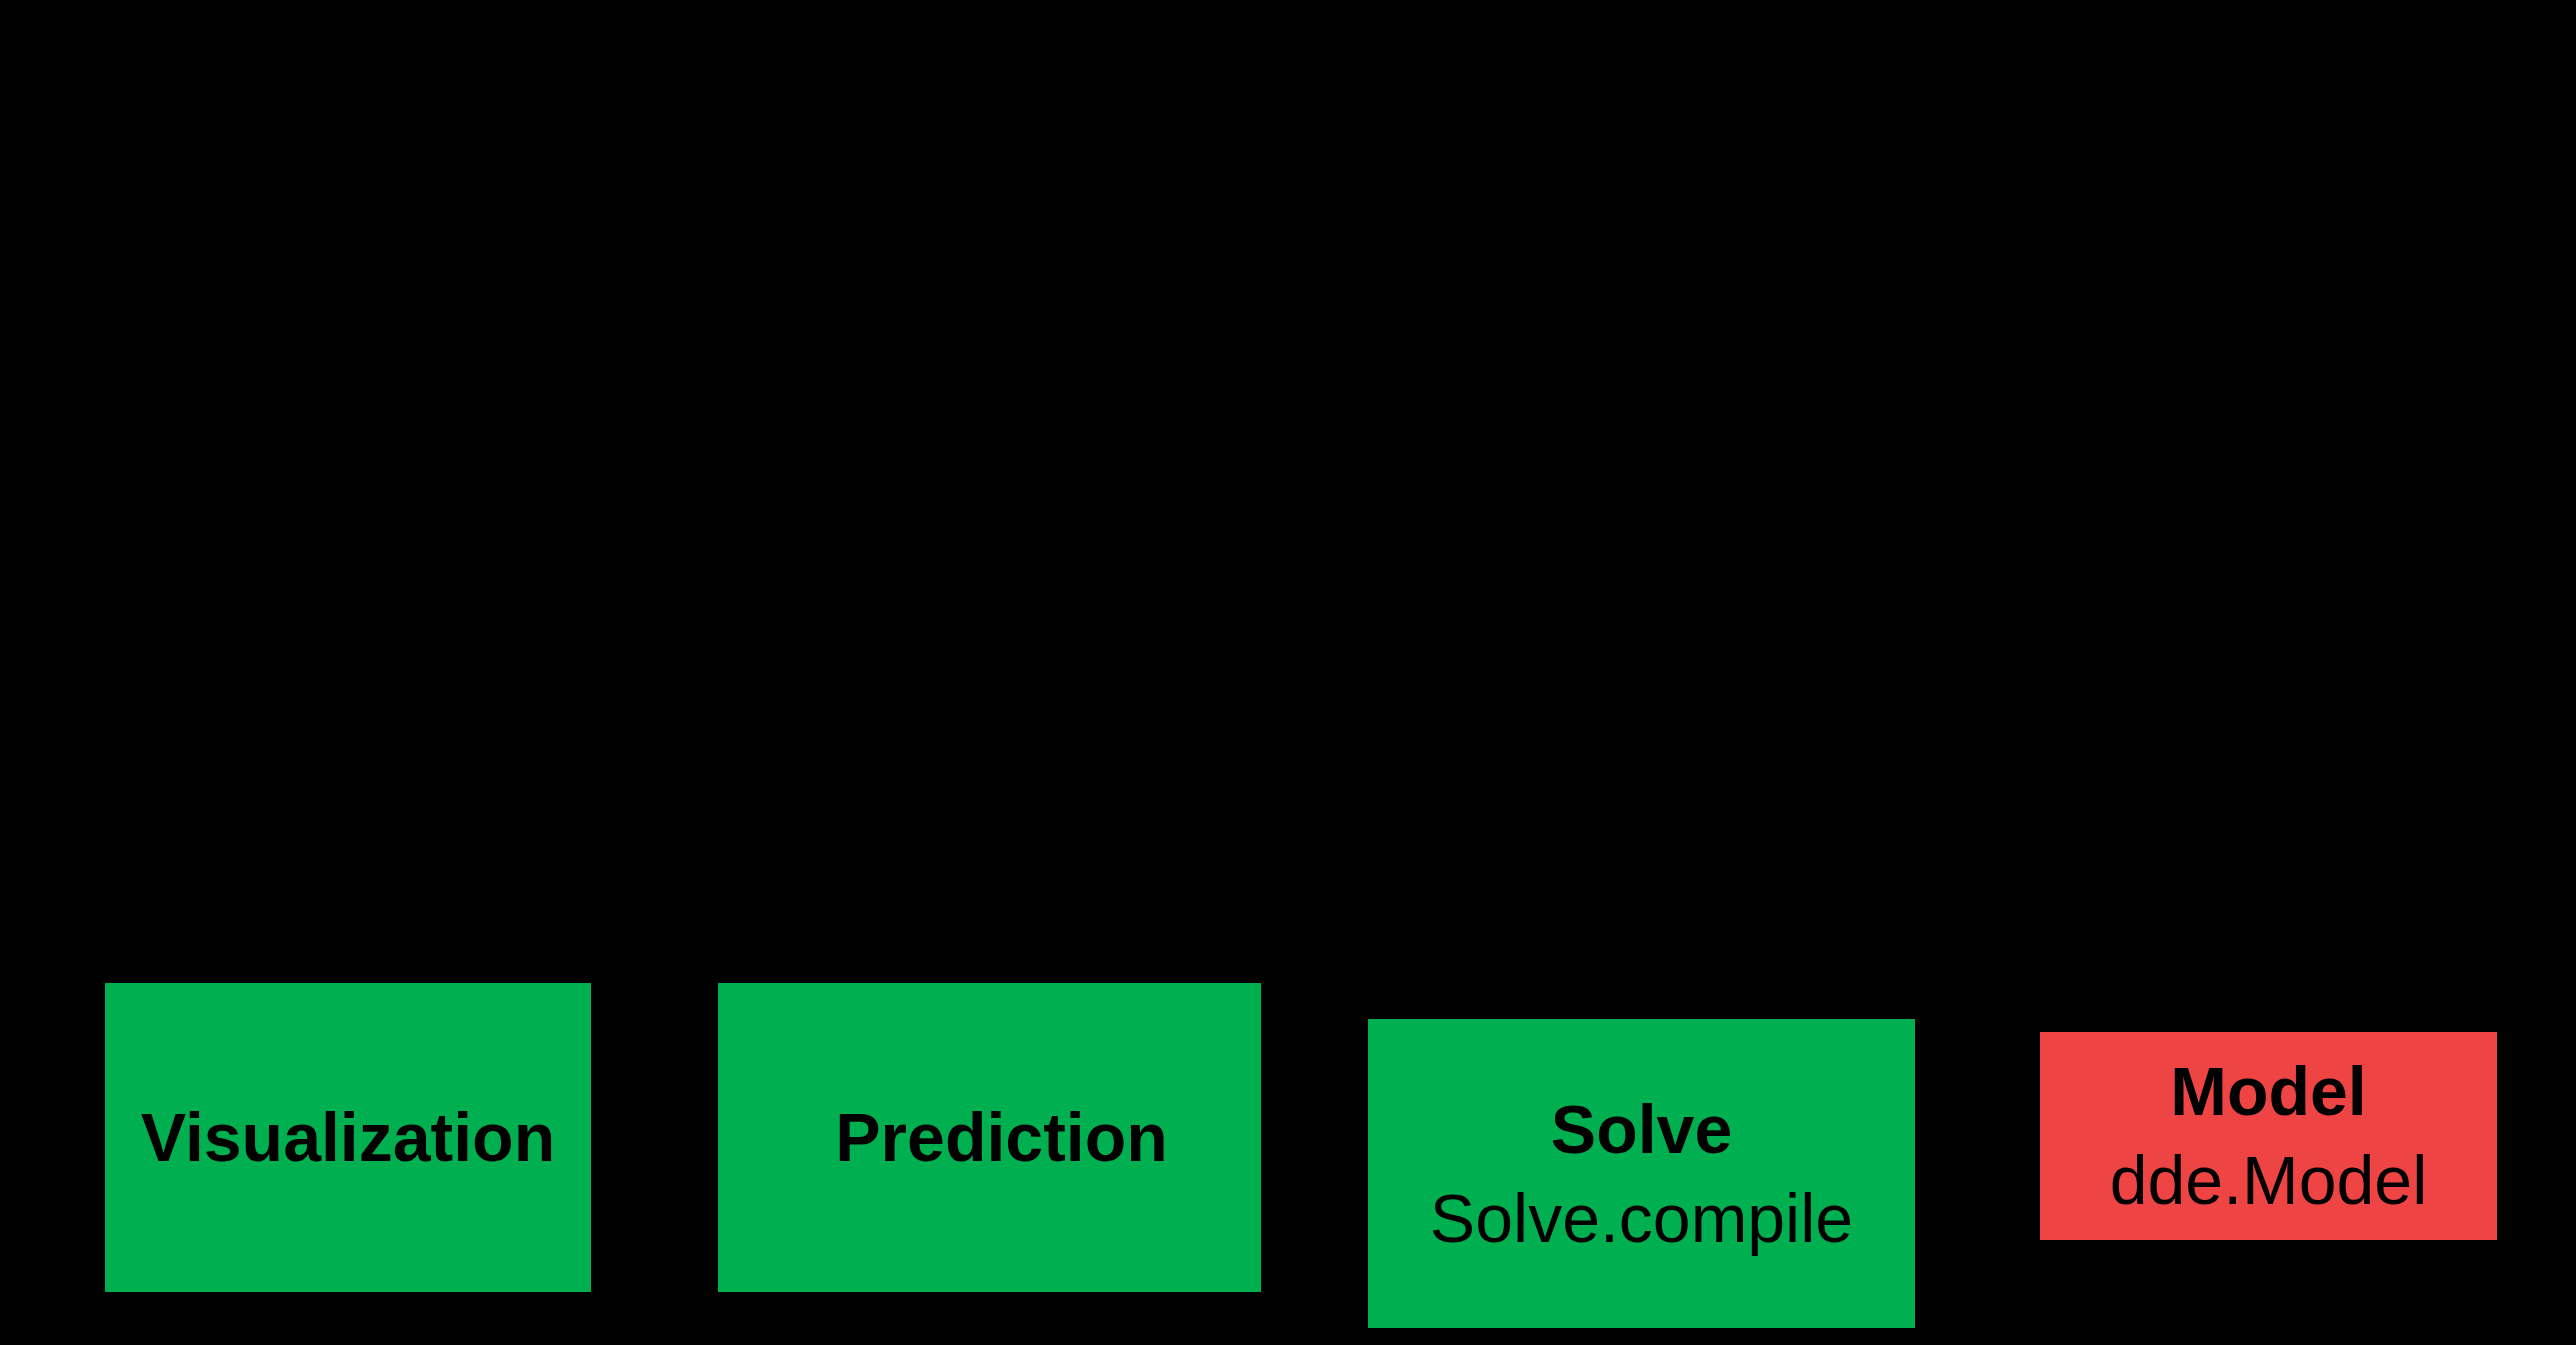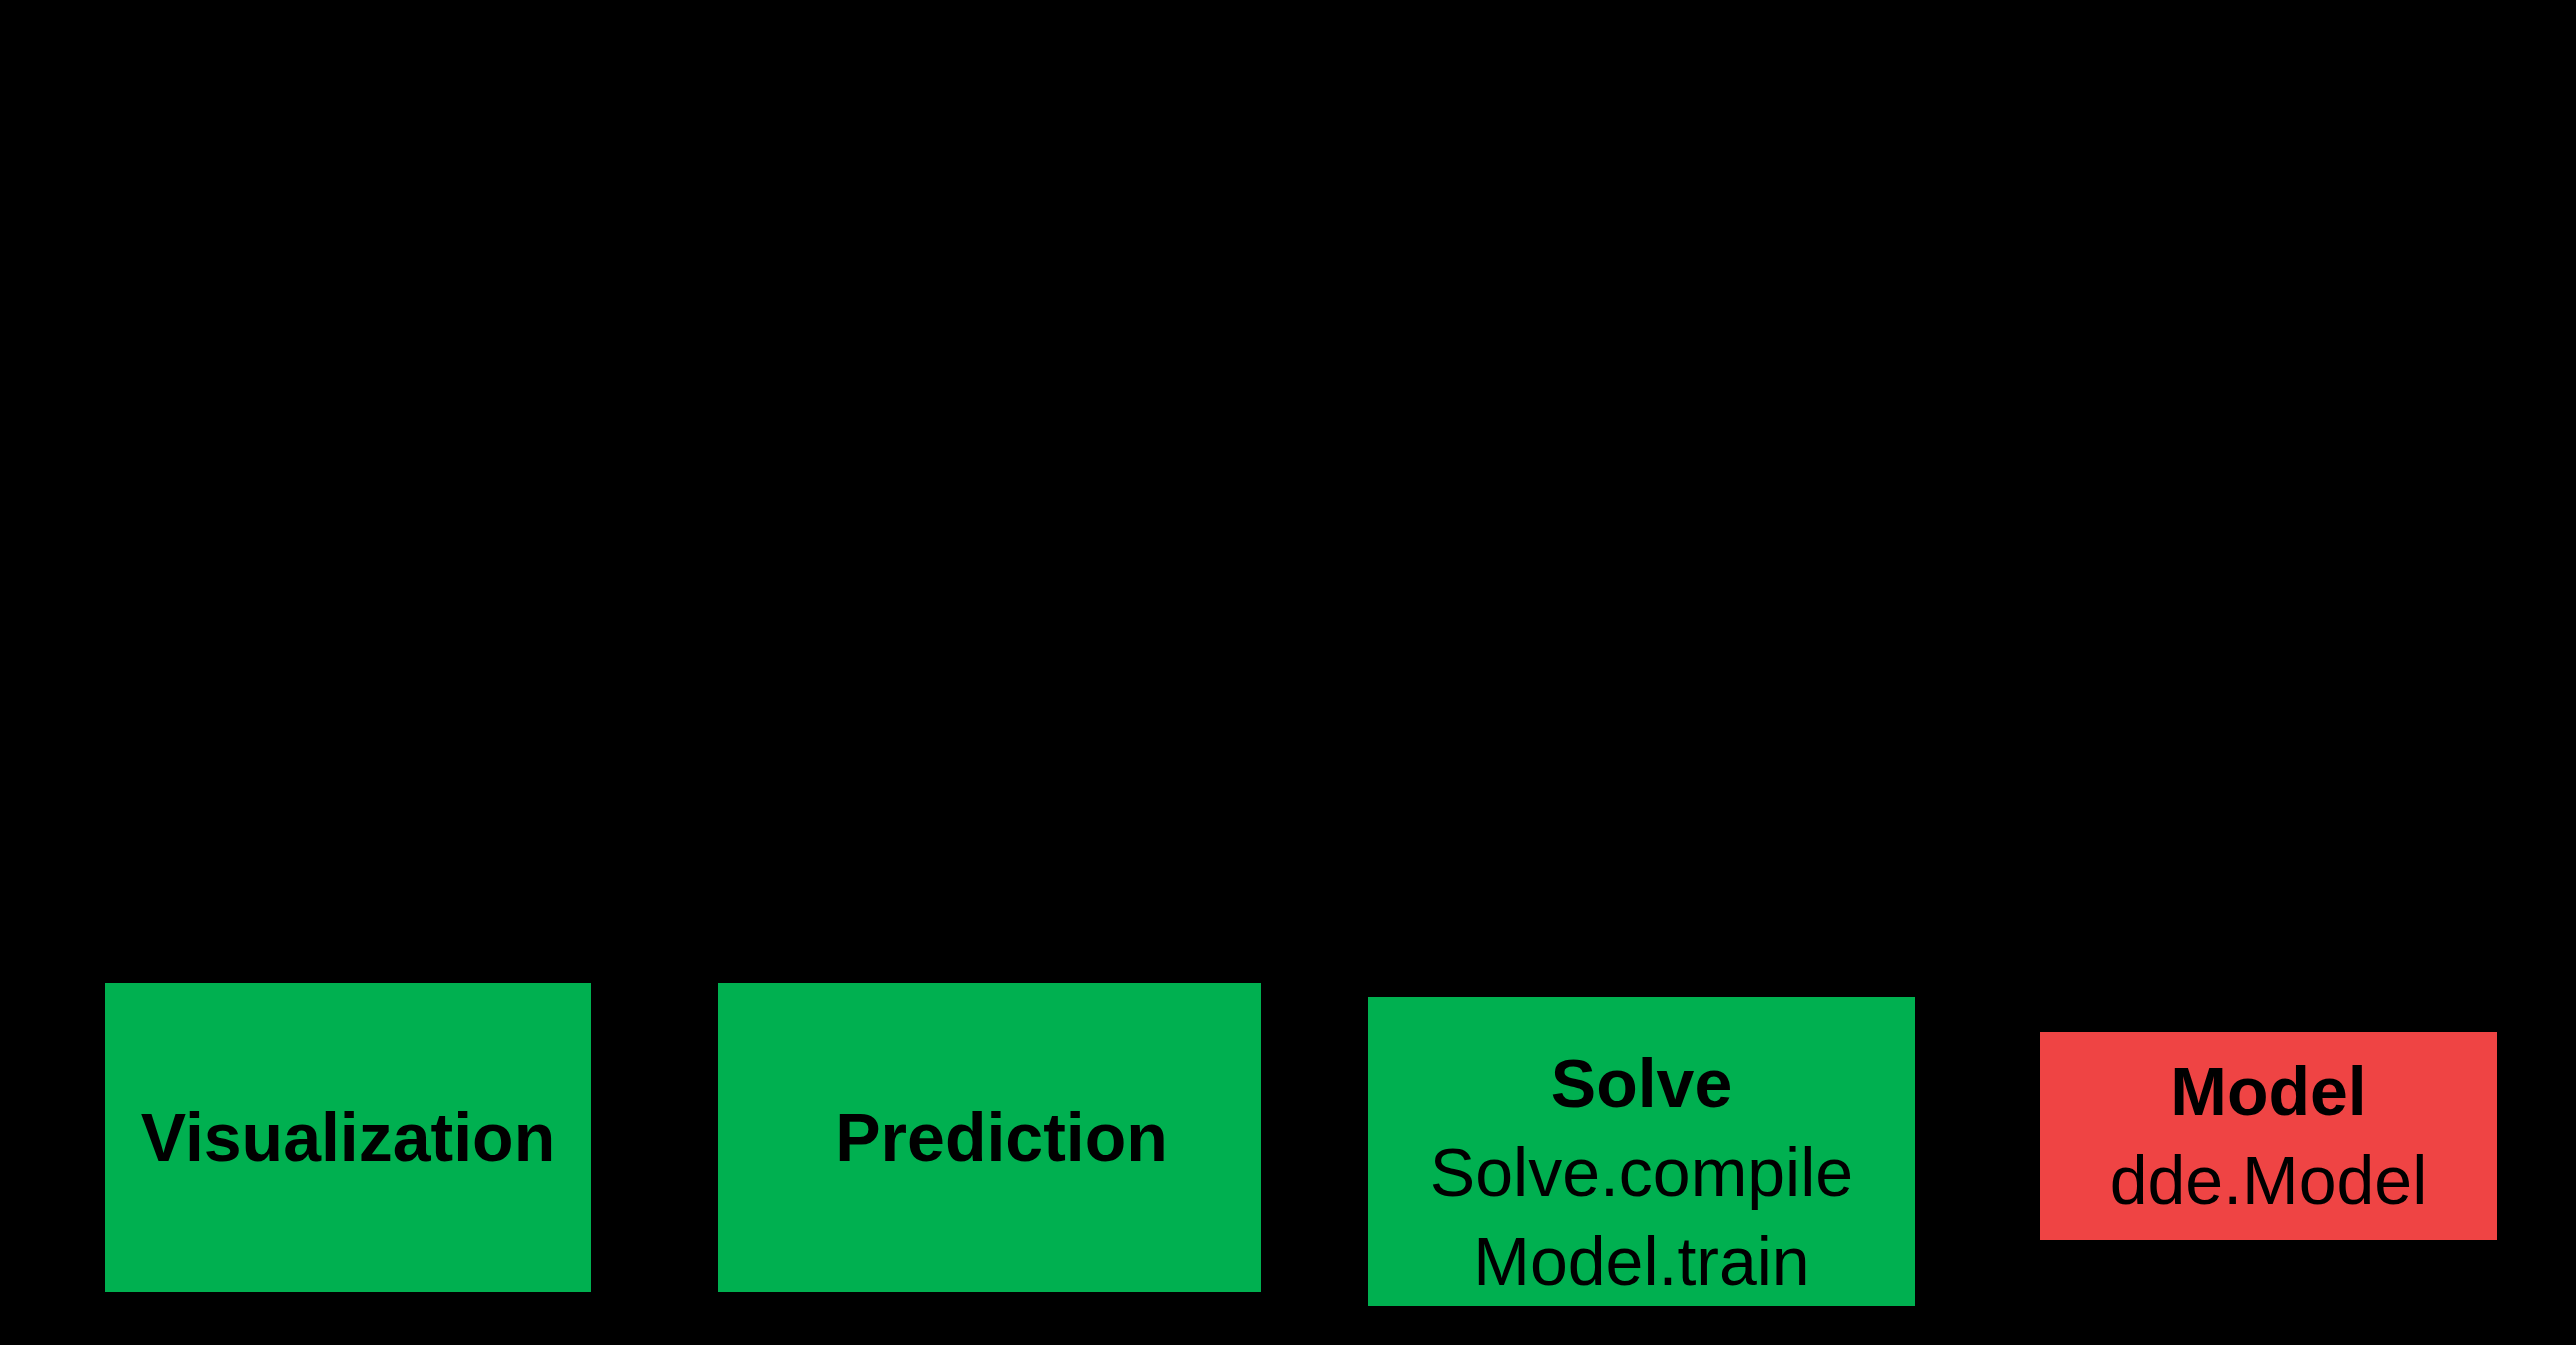--- a/index.html
+++ b/index.html
@@ -28,40 +28,39 @@
     font-weight: 400;
   }
   .box .title {
     font-weight: 700;
   }
   .box-green { background: #00B050; }
   .box-blue  { background: #ef4444; }
 
   #box-visualization { left: 105px;  top: 983px; width: 486px; height: 309px; }
   #box-prediction    { left: 718px;  top: 983px; width: 519px; height: 309px; padding-left: 24px; }
-  #box-solve         { left: 1368px; top: 997px; width: 547px; height: 309px; justify-content: flex-end; }
+  #box-solve         { left: 1368px; top: 1019px; width: 547px; height: 309px; }
   #box-model         { left: 2040px; top: 1032px; width: 457px; height: 208px; }
 </style>
 </head>
 <body>
 
 <div class="stage">
 
   <div id="box-visualization" class="box box-green">
     <span class="title">Visualization</span>
   </div>
 
   <div id="box-prediction" class="box box-green">
     <span class="title">Prediction</span>
   </div>
 
   <div id="box-solve" class="box box-green">
     <span class="title">Solve</span>
     <span class="line">Solve.compile</span>
-    <span class="line">Model.train</span>
   </div>
 
   <div id="box-model" class="box box-blue">
     <span class="title">Model</span>
     <span class="line">dde.Model</span>
   </div>
 
 </div>
 
 

